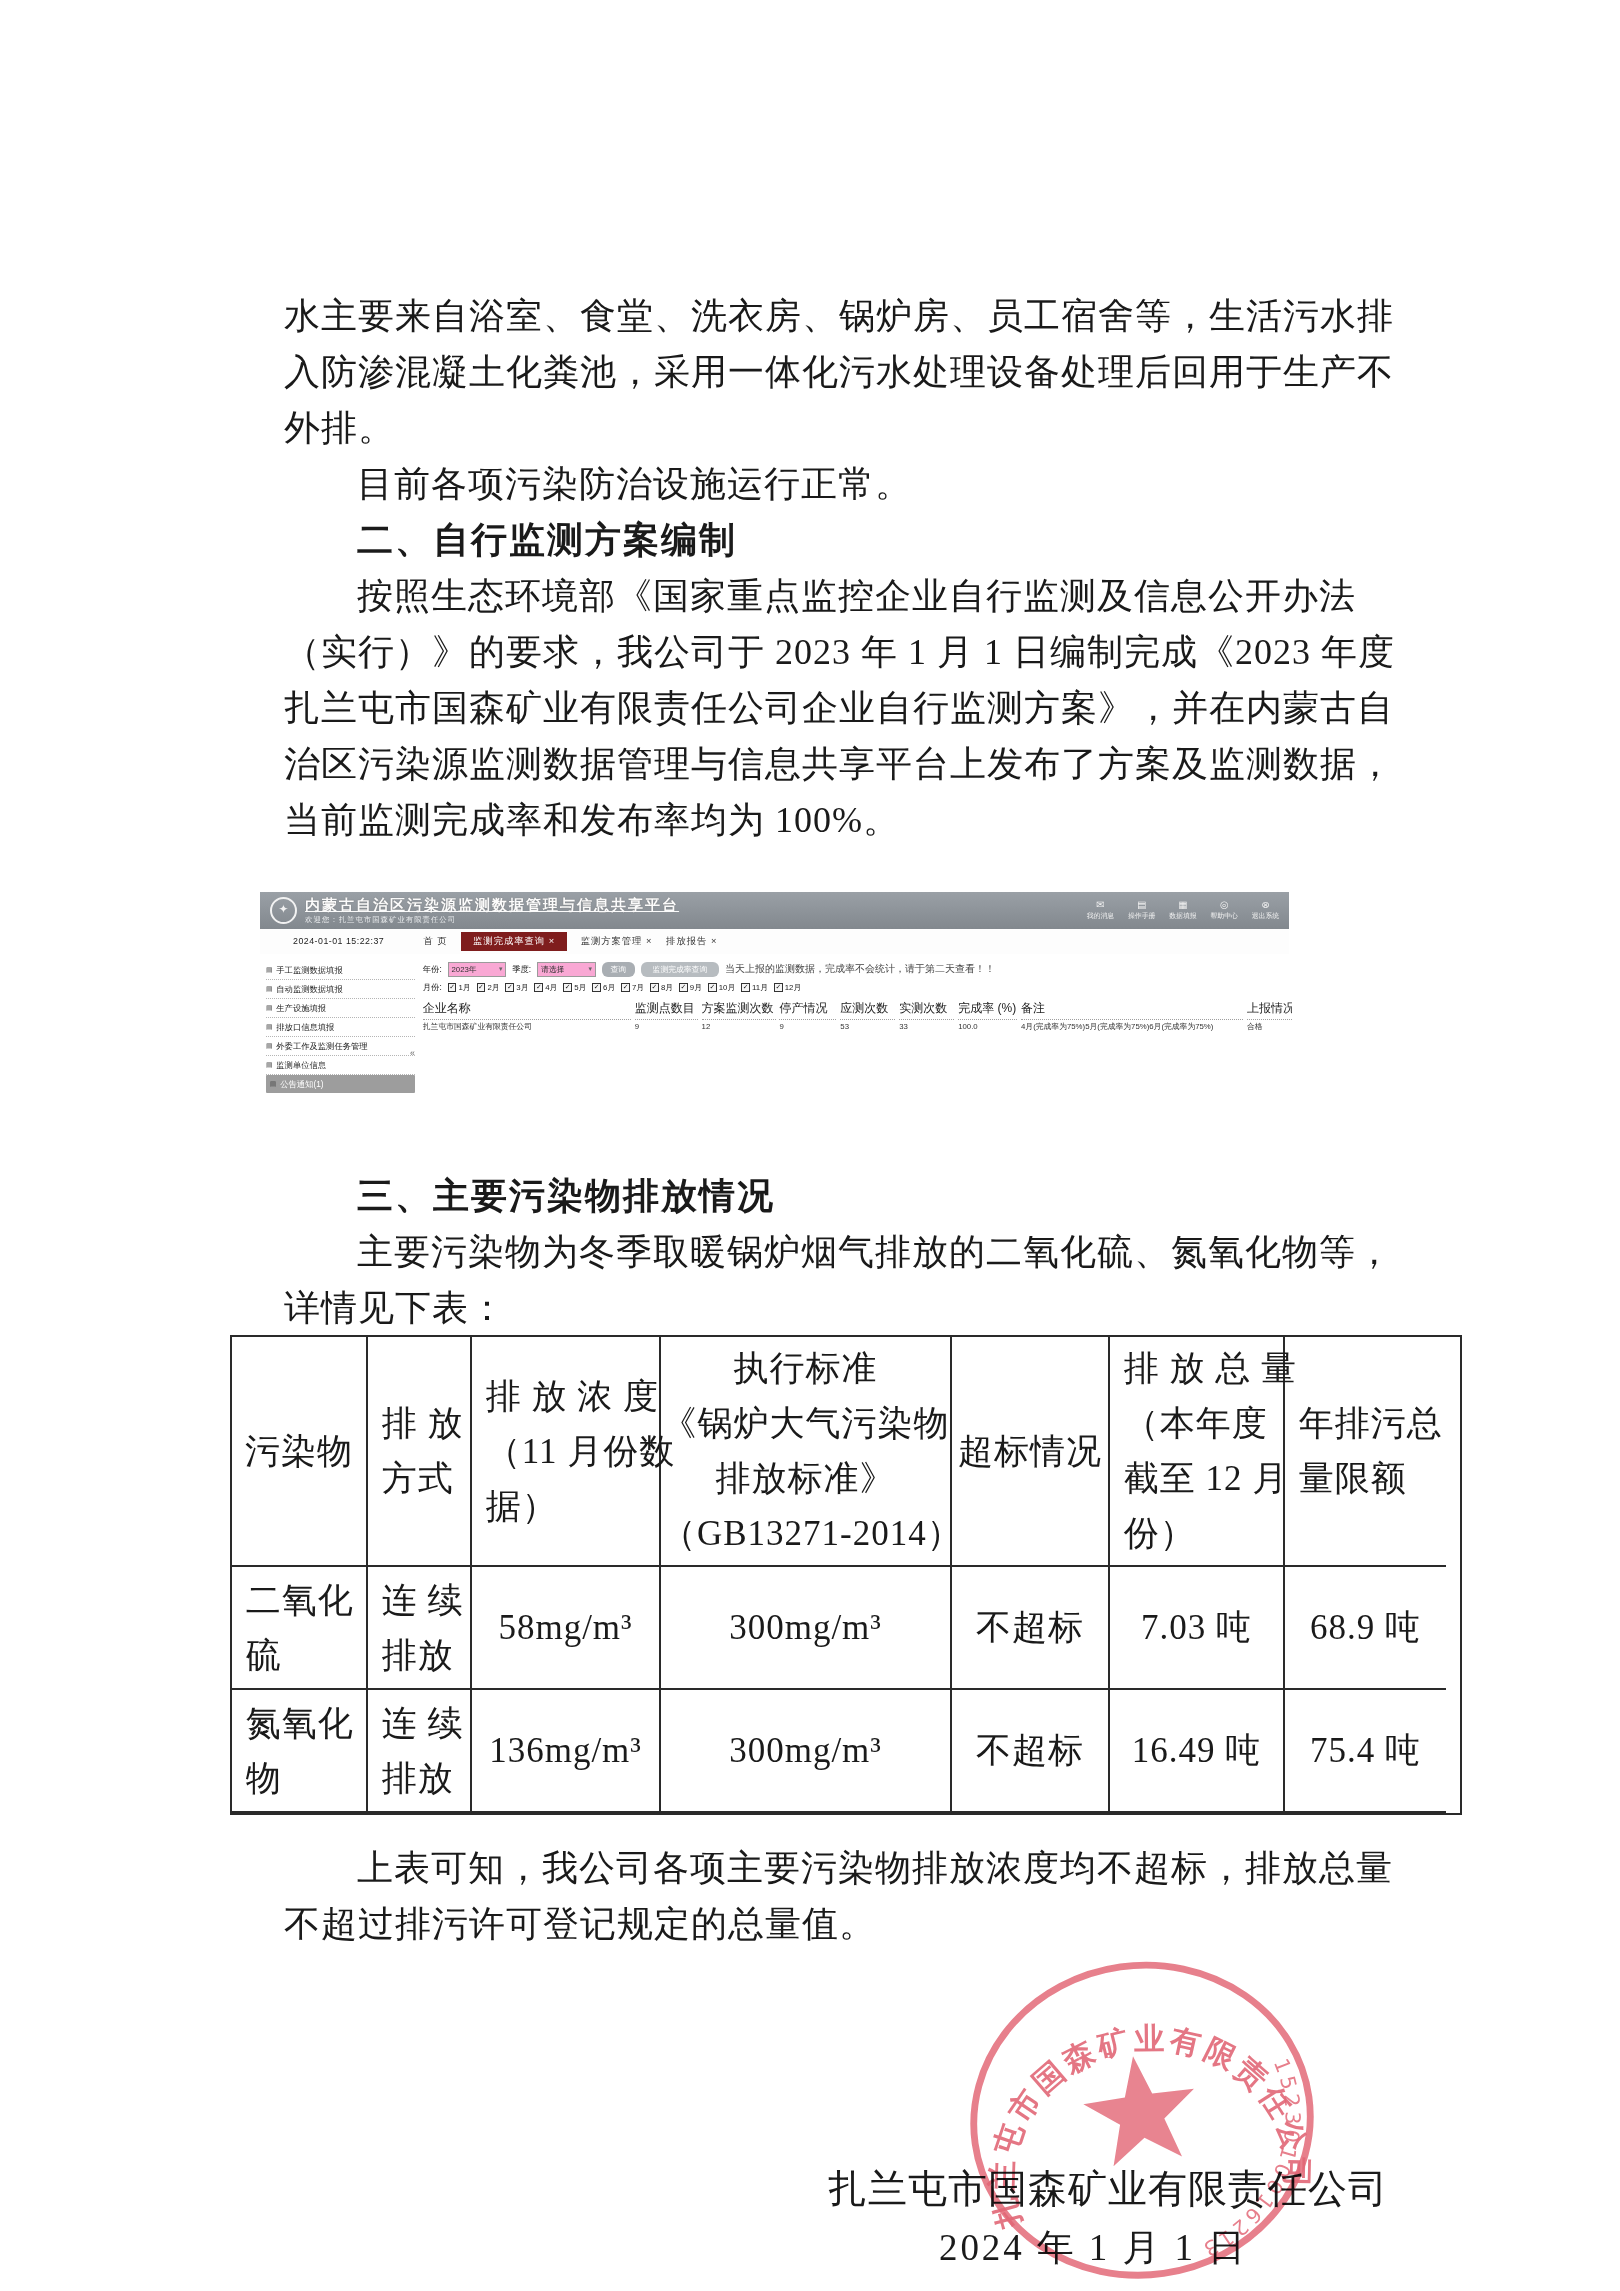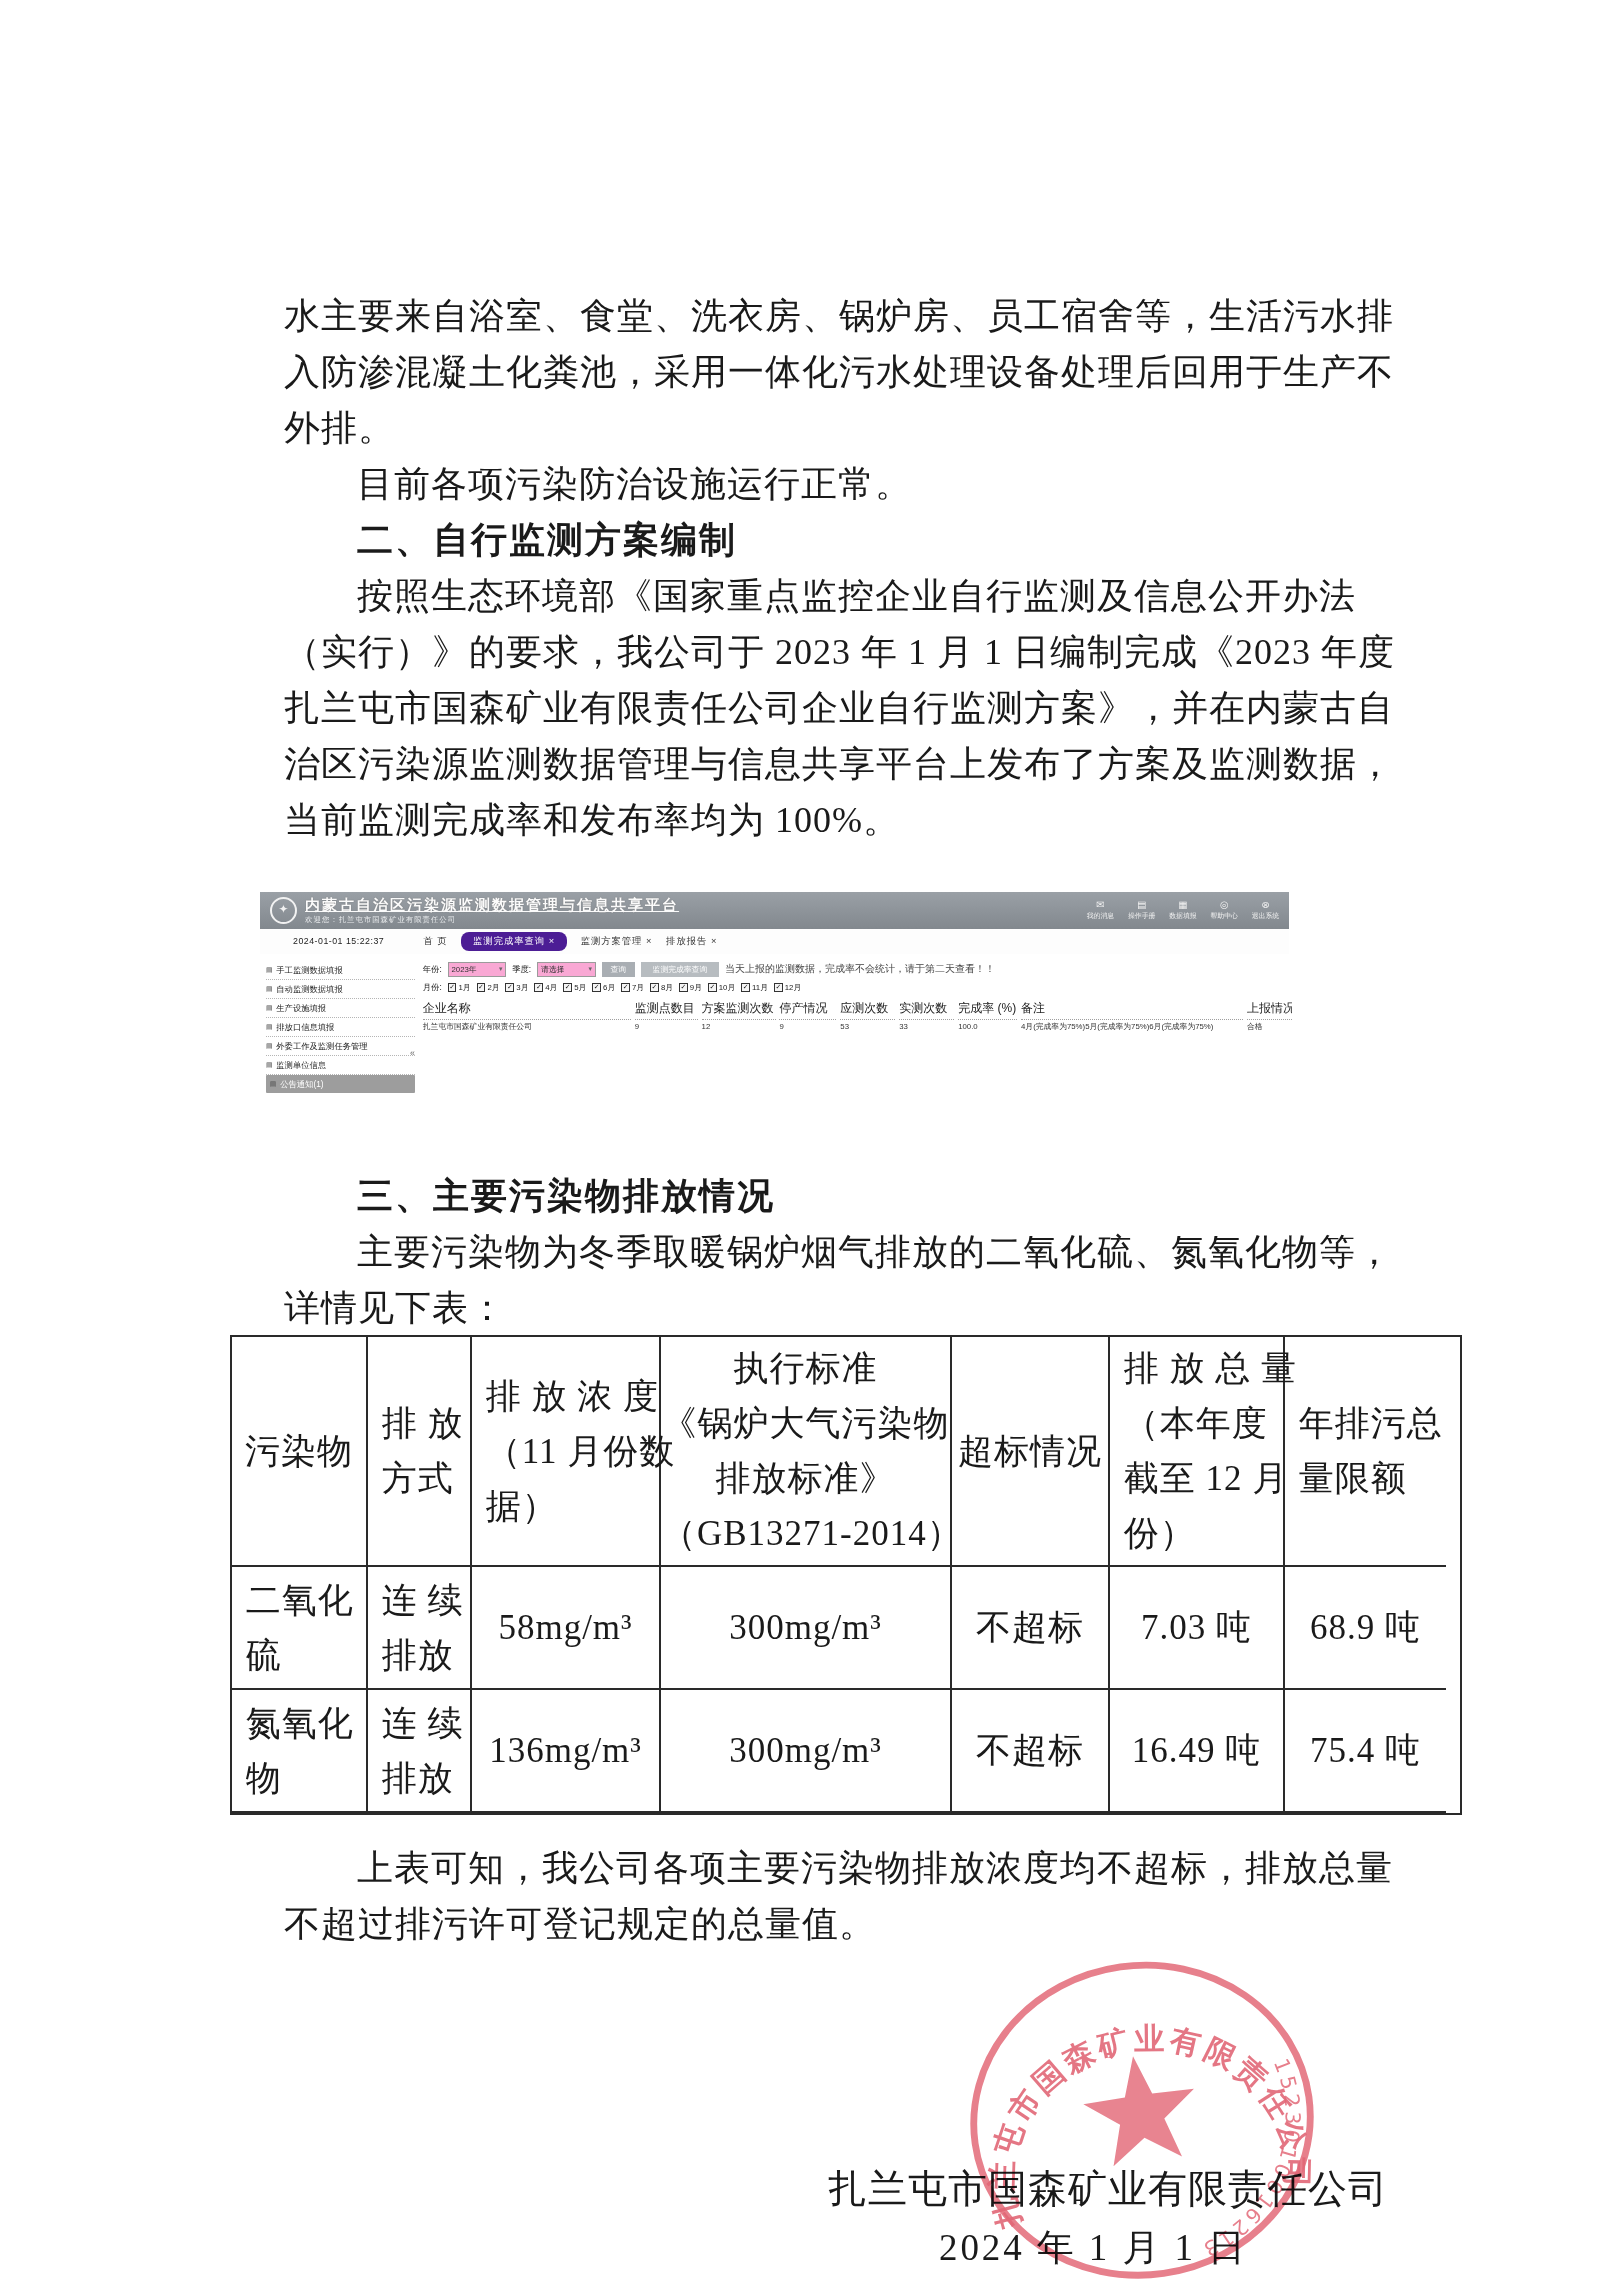--- a/index.html
+++ b/index.html
@@ -24,35 +24,35 @@
   .shot-titles{margin-left:7.8px;min-width:0;}
   .shot-title{color:#fbfbfb;font-size:15px;font-weight:bold;letter-spacing:2px;text-shadow:0 0 1px #666;white-space:nowrap;text-decoration:underline;}
   .shot-sub{color:#e8eaec;font-size:7.4px;letter-spacing:1px;white-space:nowrap;}
   .shot-hicons{margin-left:auto;display:flex;gap:13.7px;}
   .hic{display:flex;flex-direction:column;align-items:center;color:#f0f0f0;}
   .hic .g{font-size:9.8px;line-height:10.8px;}
   .hic .l{font-size:6.9px;white-space:nowrap;}
   .shot-tabs{height:24.5px;display:flex;align-items:center;gap:13.7px;padding:0 5.9px 0 33px;background:#fdfdfd;}
   .shot-ts{font-size:8.8px;color:#222;letter-spacing:0.5px;margin-right:25.5px;}
   .stab{font-size:9.3px;color:#333;letter-spacing:1px;white-space:nowrap;}
-  .stab.active{background:#4c1d95;color:#fff;border-radius:8px;padding:2.9px 11.8px;}
+  .stab.active{background:#7f1d1d;color:#fff;border-radius:0;padding:2.9px 11.8px;}
   .shot-cols{display:flex;height:148px;}
   .shot-side{width:155px;flex:0 0 auto;padding:7.8px 0 0 5.9px;box-sizing:border-box;position:relative;}
   .sitem{display:flex;align-items:center;gap:3.9px;font-size:8.3px;color:#222;height:18px;border-bottom:1px dotted #b5b5b5;white-space:nowrap;}
   .sitem .sic{font-size:6.9px;color:#555;}
   .sitem.active{background:#9d9d9d;color:#fff;border-bottom:none;border-radius:1px;padding-left:3.9px;}
   .side-collapse{position:absolute;right:0px;top:94px;font-size:8.8px;color:#666;}
   .shot-main{flex:1;padding:4.9px 0 0 7.8px;min-width:0;}
   .srow{display:flex;align-items:center;gap:5.9px;white-space:nowrap;}
   .srow.f{height:21.6px;text-align:center;}
   .srow.m{height:15.7px;}
   .flab{font-size:8.3px;color:#222;}
   .fsel{font-size:7.8px;color:#333;border:1px solid #9b9b9b;background:#f9a8d4;padding:1px 2.9px;display:inline-flex;gap:7.8px;align-items:center;min-width:51px;justify-content:space-between;}
   .fsel .car{font-size:6.9px;color:#666;}
-  .fbtn{font-size:7.8px;color:#fff;background:#a9aeb3;border-radius:0;padding:2px 8.8px;}
+  .fbtn{font-size:7.8px;color:#fff;background:#a9aeb3;border-radius:6px;padding:2px 8.8px;}
   .fbtn.w{background:#b7bcc0;padding:2px 11.8px;}
   .fnote{font-size:10px;color:#444;}
   .mcb{display:inline-flex;align-items:center;gap:2px;font-size:7.8px;color:#222;}
   .mcb .cbx{width:6.9px;height:6.9px;border:1px solid #333;font-size:6.9px;line-height:6.9px;text-align:center;color:#111;background:#f5f5f5;}
   .stable{margin-top:3.9px;}
   .strow{display:grid;grid-template-columns:208px 63px 74px 57px 55px 55px 59px 222px 45px;column-gap:3.9px;align-items:start;}
   .sth{font-size:12px;color:#222;border-bottom:1px dotted #9f9f9f;padding-bottom:2px;white-space:nowrap;overflow:hidden;}
   .std{font-size:7.8px;color:#333;padding-top:2.9px;white-space:normal;line-height:9.8px;}
   
   .ptable{position:absolute;left:230px;top:1335px;width:1228px;border:2.9px solid #2a2a2a;border-collapse:collapse;}

